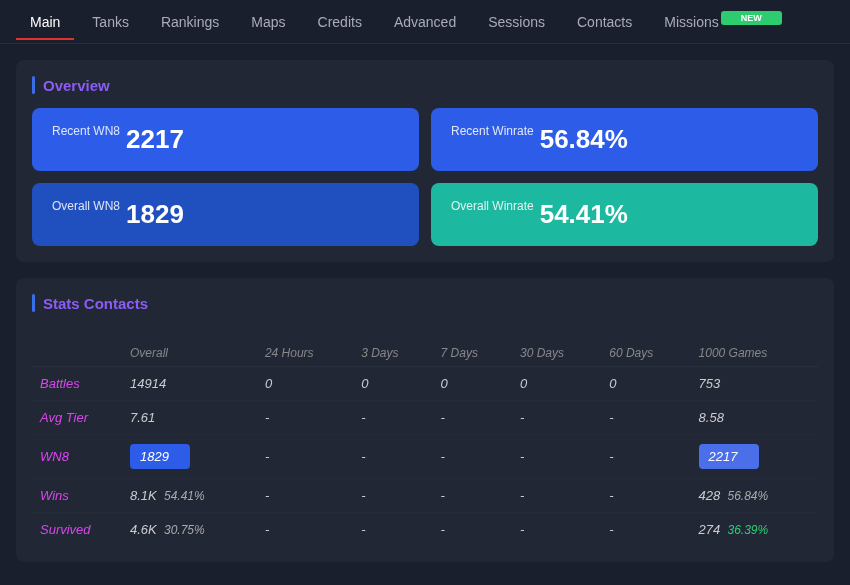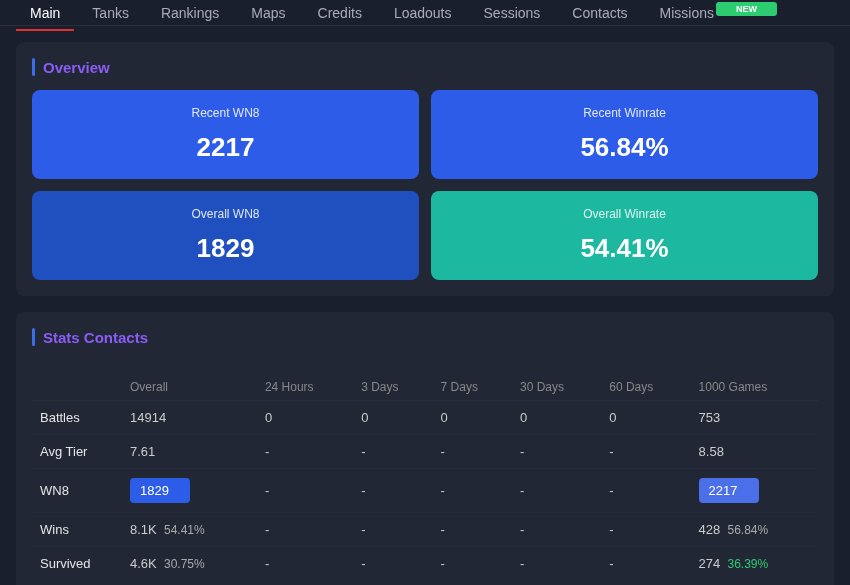--- a/index.html
+++ b/index.html
@@ -13,21 +13,21 @@
       overflow: hidden;
     }
 
     
     .nav {
       display: flex;
       align-items: center;
       padding: 0 16px;
       background: #1a1f2e;
       border-bottom: 1px solid #2a2f3e;
-      height: 26px;
+      height: 44px;
       gap: 4px;
     }
     .nav-item {
       padding: 10px 14px;
       color: #aab;
       cursor: pointer;
       font-size: 14px;
       white-space: nowrap;
       text-decoration: none;
     }
@@ -83,22 +83,22 @@
       display: grid;
       grid-template-columns: 1fr 1fr;
       gap: 12px;
     }
 
     .stat-card {
       border-radius: 8px;
       padding: 16px 20px;
       text-align: center;
       display: flex;
-      flex-direction: column;
-      gap: 12px;
+      flex-direction: row;
+      gap: 6px;
     }
     .stat-card.blue { background: #2d5de8; }
     .stat-card.teal { background: #1db8a0; }
     .stat-card.blue-dark { background: #2050c0; }
 
     .stat-card-label {
       font-size: 12px;
       color: rgba(255,255,255,0.85);
     }
     .stat-card-value {
@@ -120,41 +120,42 @@
       border: none;
       padding: 7px 16px;
       border-radius: 5px;
       cursor: pointer;
       font-size: 13px;
     }
 
     .stats-table {
       width: 100%;
       border-collapse: collapse;
+      font-style: italic;
     }
     .stats-table th {
       text-align: left;
       color: #888;
       font-weight: normal;
       font-size: 12px;
       padding: 6px 8px;
       border-bottom: 1px solid #2a2f3e;
     }
     .stats-table td {
       padding: 9px 8px;
       color: #ccc;
       font-size: 13px;
       border-bottom: 1px solid #252a38;
     }
     .stats-table tr:last-child td {
       border-bottom: none;
     }
     .stats-table th:first-child,
     .stats-table td:first-child {
-      color: #e5e5e5;
+      color: #d946ef;
       font-size: 13px;
       width: 90px;
     }
     .highlight-blue {
       background: #2d5de8;
       color: #fff;
       border-radius: 4px;
       padding: 5px 10px;
       display: inline-block;
       min-width: 60px;
@@ -172,21 +173,21 @@
   </style>
 </head>
 <body>
 
 <nav class="nav">
   <a class="nav-item active">Main</a>
   <a class="nav-item">Tanks</a>
   <a class="nav-item">Rankings</a>
   <a class="nav-item">Maps</a>
   <a class="nav-item">Credits</a>
-  <a class="nav-item">Loadouts</a>
+  <a class="nav-item">Advanced</a>
   <a class="nav-item">Sessions</a>
   <a class="nav-item">Contacts</a>
   <a class="nav-item" style="position:relative;">
     <span>Missions</span><span class="new-badge">NEW</span>
   </a>
 </nav>
 
 <div class="content">
 
   <div class="section-box">

